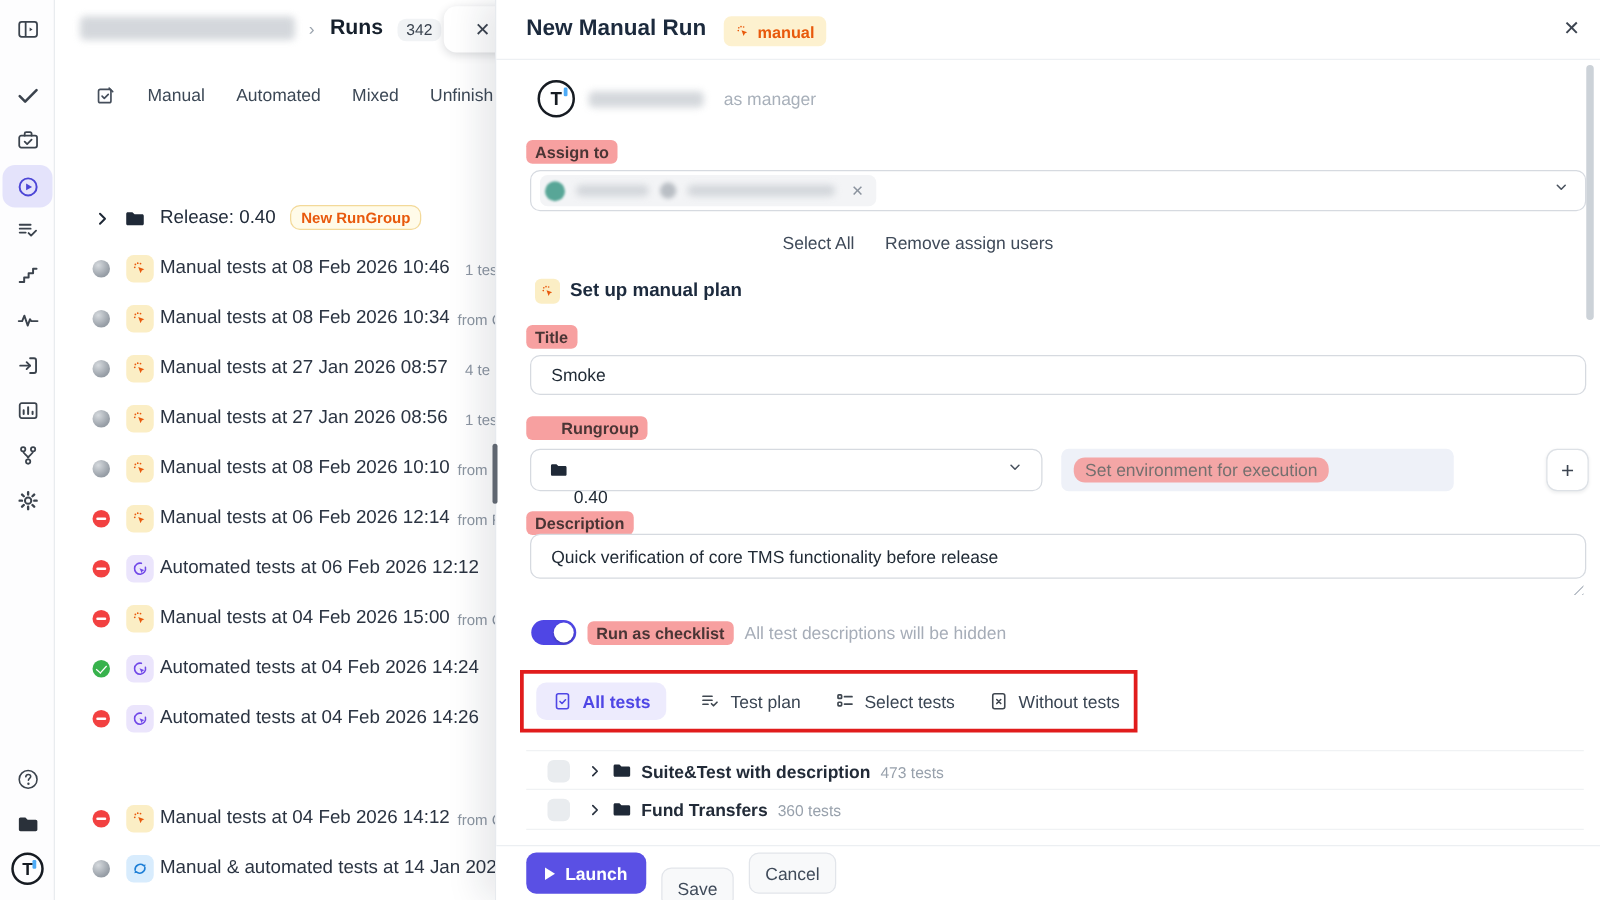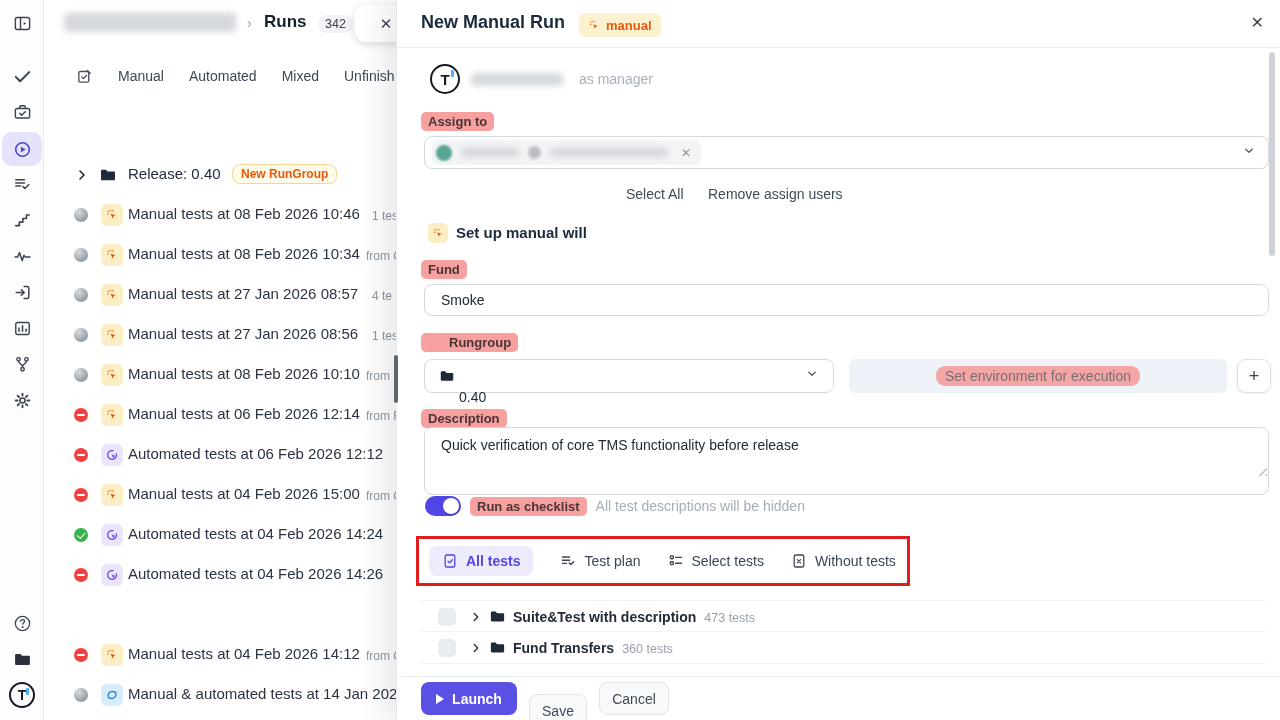--- a/index.html
+++ b/index.html
@@ -115,30 +115,30 @@
   .lbl-title { position:absolute; left:24px; top:260px; }
   .inp-title { position:absolute; left:27px; top:284px; width:845px; height:32px;
                border:1px solid #d6dae0; border-radius:8px; padding:0 16px; font-size:14px;
                color:#212b36; font-family:"Liberation Sans",sans-serif; outline:none; background:#fff; }
   .lbl-rungroup { position:absolute; left:24px; top:333px;padding-left:28px; }
   .dd { position:absolute; left:27px; top:359px; width:410px; height:34px; border:1px solid #d6dae0;
         border-radius:8px; display:flex; align-items:center; padding:0 14px; gap:4px; cursor:pointer; }
   .dd .fold { width:16px; height:16px; color:#1f2937; }
   .dd-value { font-size:14px; color:#212b36;margin-top:41px; }
   .dd-chevron { margin-left:auto; color:#49525e; }
-  .env { position:absolute; left:452px; top:359px; width:378px; height:34px; background:#eef1f8;
-         border-radius:6px; display:flex; align-items:center; padding:0 10px; cursor:text;justify-content:center; }
+  .env { position:absolute; left:452px; top:359px; width:314px; height:34px; background:#eef1f8;
+         border-radius:6px; display:flex; align-items:center; padding:0 10px; cursor:text; }
   .env .hl-ph { background:#f4a6a6; border-radius:9px; padding:2px 9px; font-size:14px;
                 font-weight:400; color:#75706f; }
   .plusbtn { position:absolute; left:840px; top:359px; width:34px; height:34px; background:#fff;
              border:1px solid #dde1e6; border-radius:9px; box-shadow:0 1px 3px rgba(16,24,40,.08);
              display:flex; align-items:center; justify-content:center; font-size:18px; color:#3c4450;
              cursor:pointer; }
   .lbl-desc { position:absolute; left:24px; top:409px; }
-  .txtarea { position:absolute; left:27px; top:427px; width:845px; height:68px;
+  .txtarea { position:absolute; left:27px; top:427px; width:845px; height:36px;
              border:1px solid #d6dae0; border-radius:8px; padding:9px 16px; font-size:14px;
              color:#212b36; font-family:"Liberation Sans",sans-serif; resize:none; outline:none; }
   .resize-h { position:absolute; left:860px; top:466px; width:10px; height:10px;
               background:repeating-linear-gradient(315deg, #bdc3cb 0 1.5px, transparent 1.5px 4.5px);
               clip-path:polygon(100% 0, 100% 100%, 0 100%); }
 
   .chk-row { position:absolute; left:28px; top:495px; height:22px; display:flex; align-items:center; gap:9px; }
   .toggle { width:36px; height:20px; border-radius:10px; background:#4f46e5; position:relative; cursor:pointer; }
   .toggle::after { content:""; position:absolute; right:2px; top:2px; width:16px; height:16px;
                    border-radius:50%; background:#fff; box-shadow:0 1px 2px rgba(0,0,0,.25); }
@@ -482,23 +482,23 @@
   </div>
 
   <span class="txtbtn" style="left:229px">Select All</span>
   <span class="txtbtn" style="left:311px">Remove assign users</span>
 
   <div class="setup-ic">
       <svg viewBox="0 0 20 20">
         <use href="#sym-manual"></use>
       </svg>
     </div>
-  <div class="setup-txt">Set up manual will</div>
-
-  <span class="hl lbl-title">Fund</span>
+  <div class="setup-txt">Set up manual plan</div>
+
+  <span class="hl lbl-title">Title</span>
   <input class="inp-title" type="text" value="Smoke" style="">
 
   <span class="hl lbl-rungroup">Rungroup</span>
   <div class="dd">
     <svg class="fold" viewBox="0 0 20 20">
         <use href="#sym-folder"></use>
       </svg>
     <span class="dd-value">0.40</span>
     <span class="dd-chevron"><svg viewBox="0 0 20 20">
           <use href="#sym-chev-down"></use>

